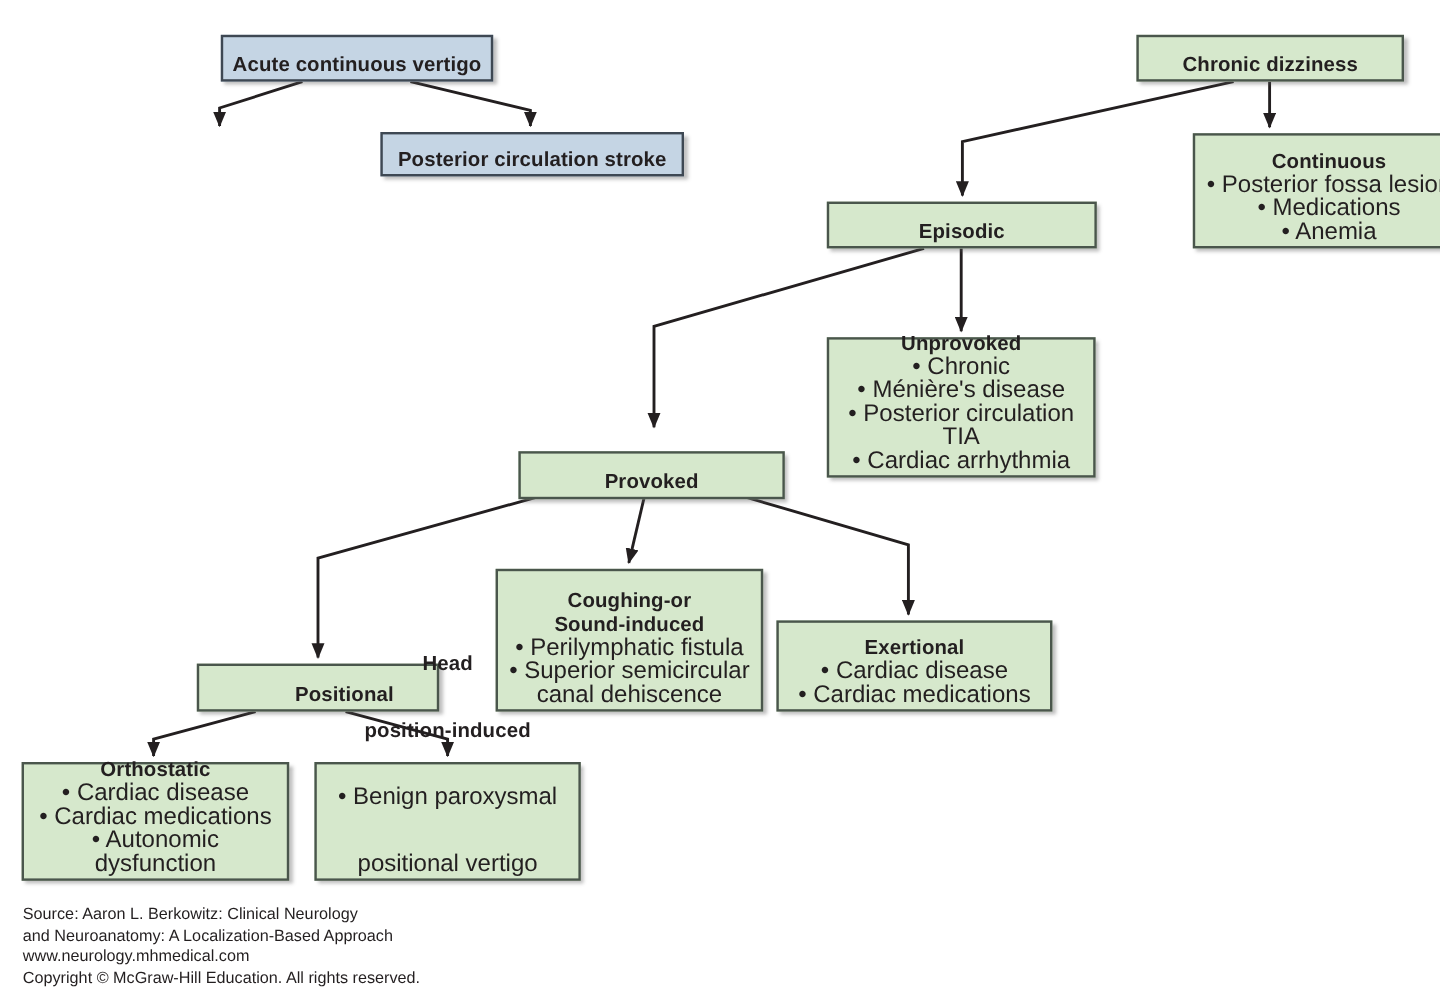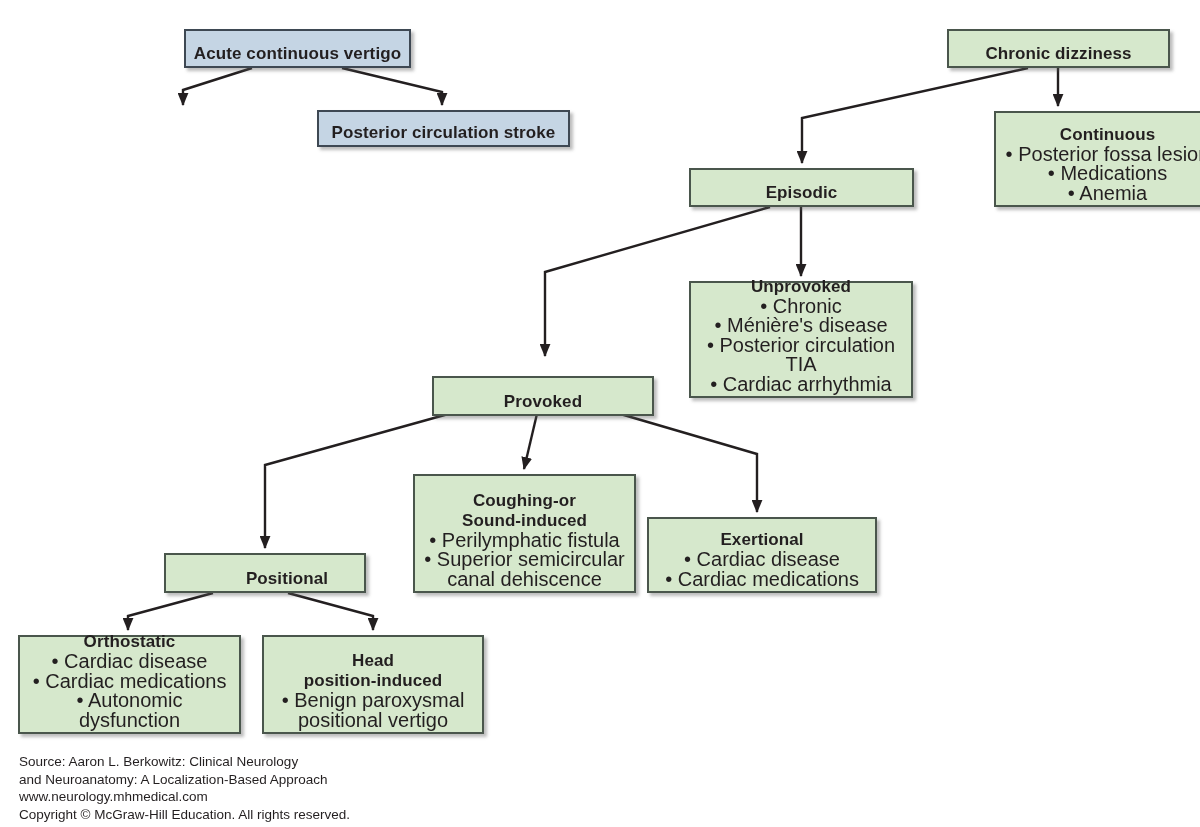--- a/index.html
+++ b/index.html
@@ -58,21 +58,21 @@
   #n-stroke      { left: 317px; top: 110px; width: 253px; height: 37px; }
   #n-chronic     { left: 947px; top:  29px; width: 223px; height: 39px; }
   #n-continuous  { left: 947px; top: 111px; width: 227px; height: 96px; margin-left: 47px; }
   #n-episodic    { left: 689px; top: 168px; width: 225px; height: 39px; }
   #n-unprovoked  { left: 689px; top: 281px; width: 224px; height: 117px; }
   #n-provoked    { left: 432px; top: 376px; width: 222px; height: 40px; }
   #n-coughing    { left: 413px; top: 474px; width: 223px; height: 119px; }
   #n-exertional  { left: 647px; top: 517px; width: 230px; height: 76px; }
   #n-positional  { left: 164px; top: 553px; width: 202px; height: 40px; padding-left: 48px; }
   #n-orthostatic { left:  18px; top: 635px; width: 223px; height: 99px; }
-  #n-headpos     { left: 262px; top: 635px; width: 222px; height: 99px; }
+  #n-headpos     { left: 262px; top: 635px; width: 222px; height: 99px; gap: 36px; }
   .footer {
     position: absolute;
     left: 19px; top: 753px;
     font-size: 13.5px;
     line-height: 17.5px;
     color: var(--text_color);
   }
 </style>
 </head>
 <body>

